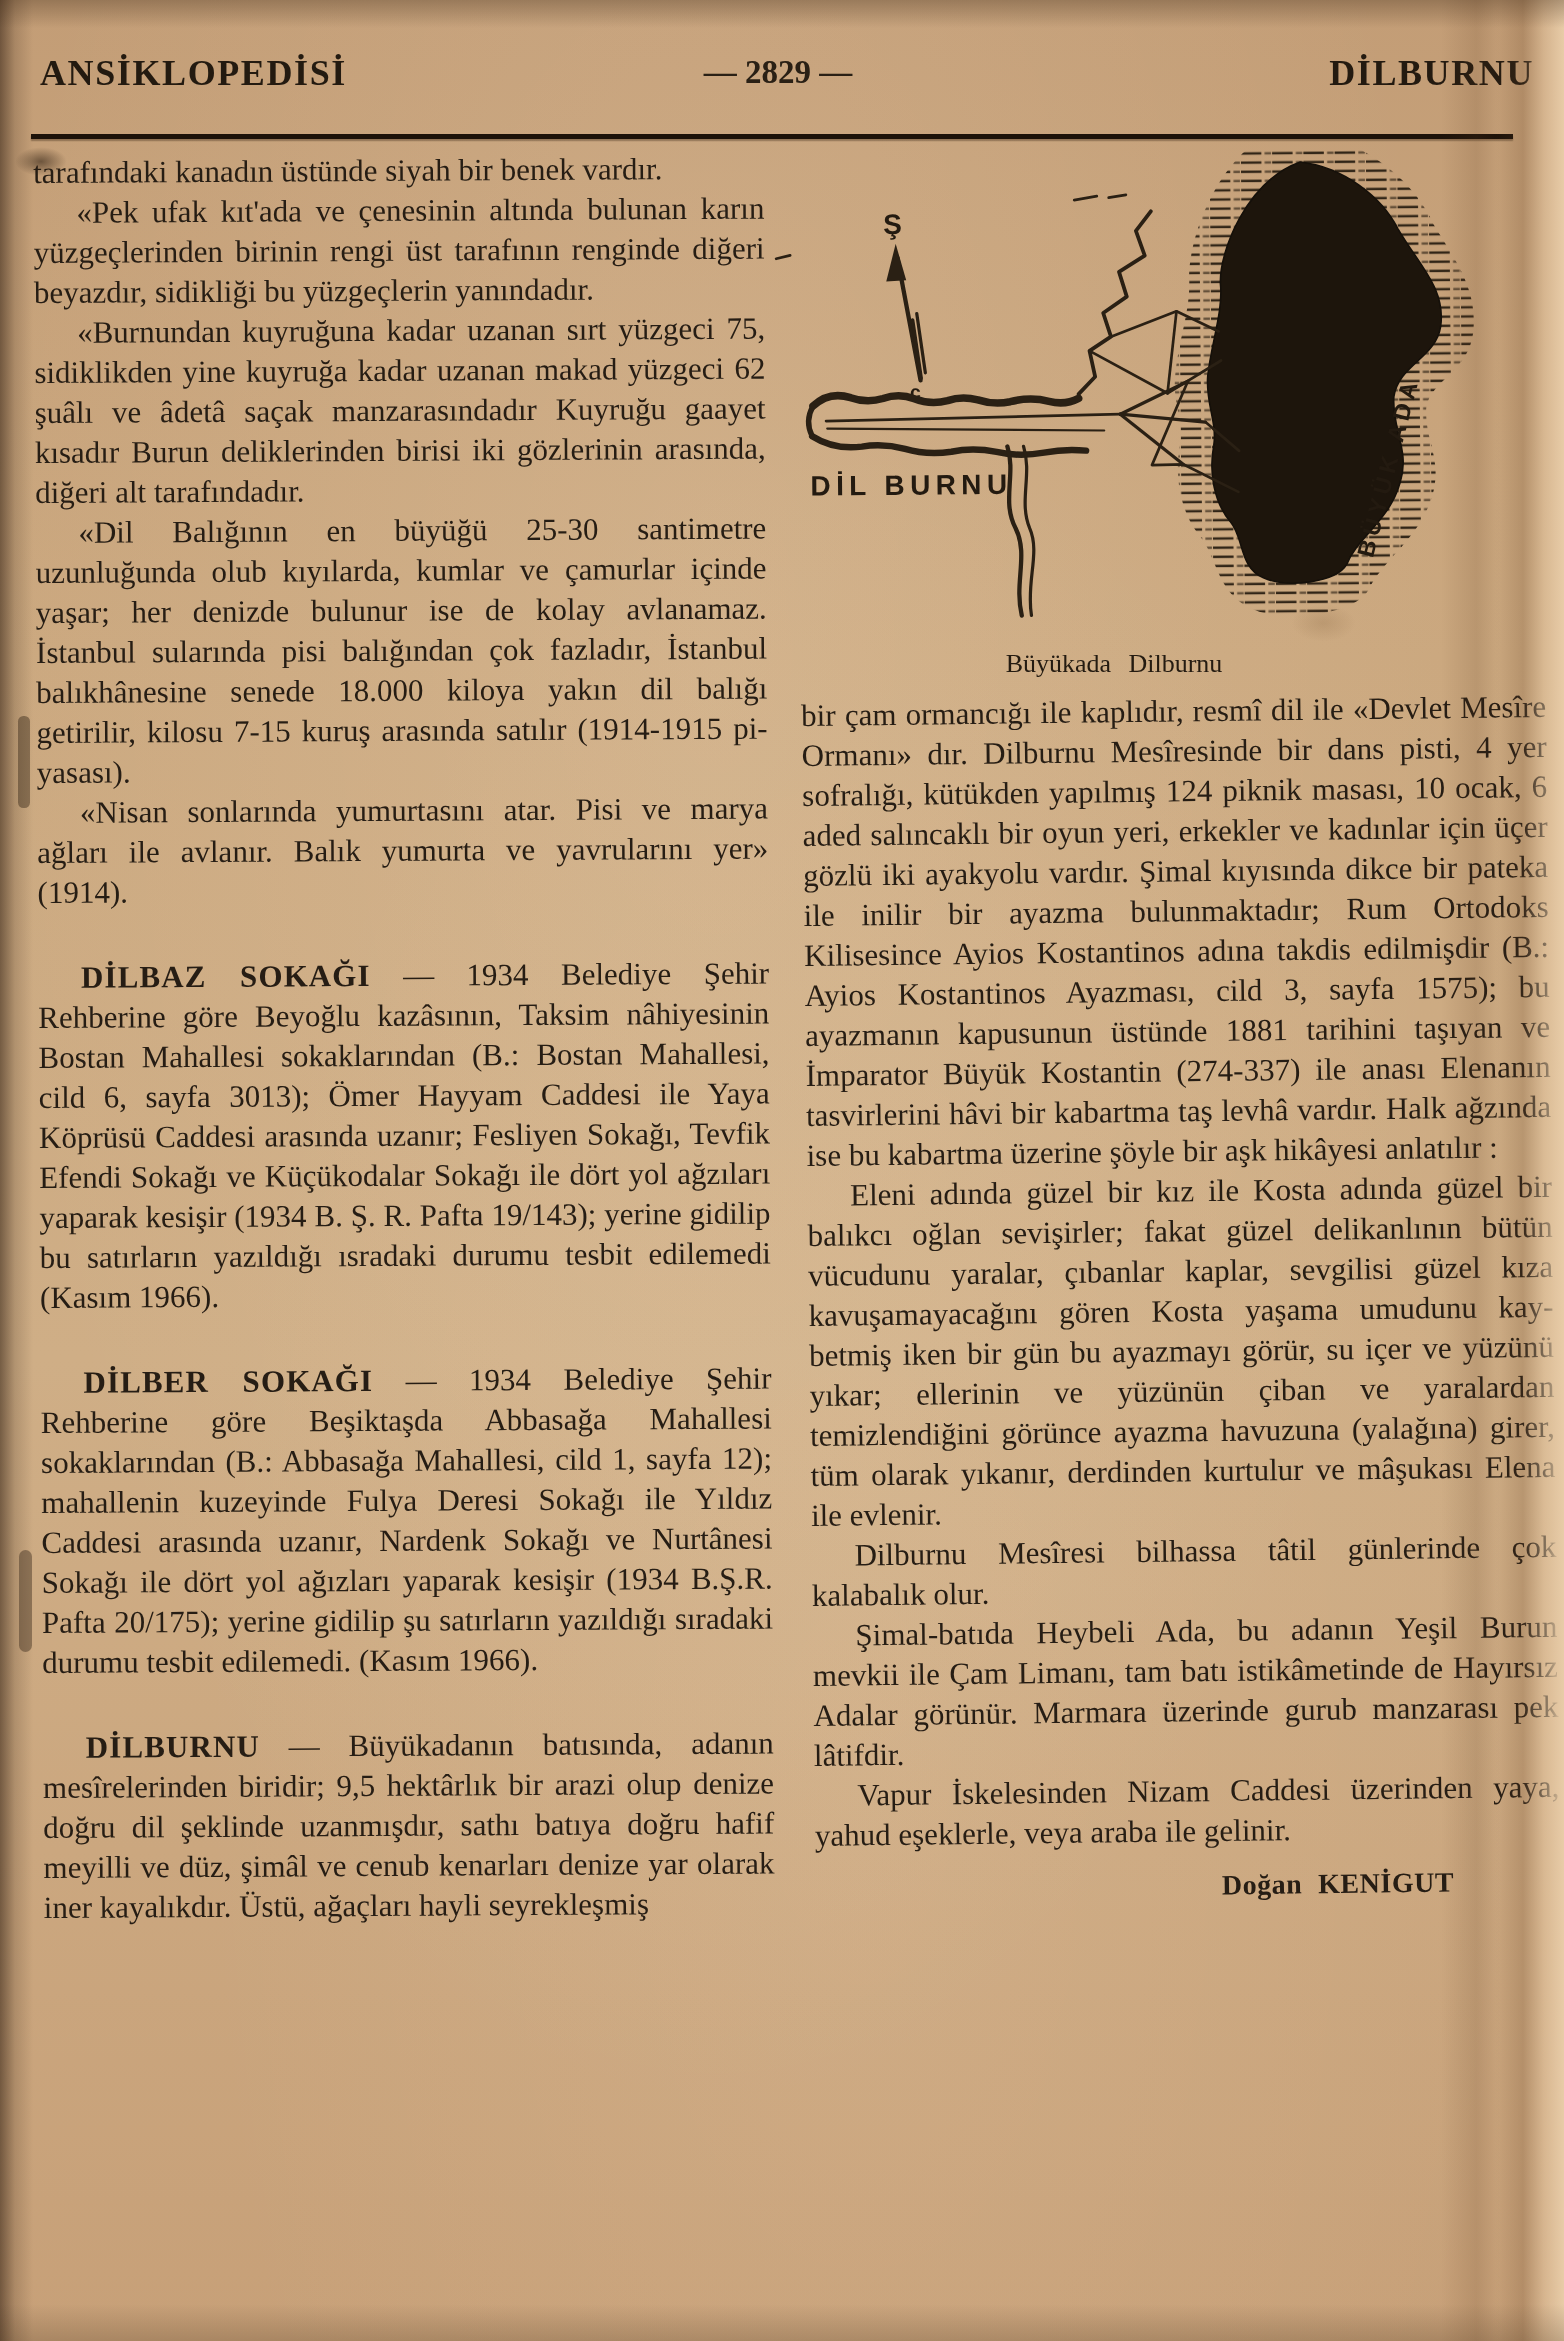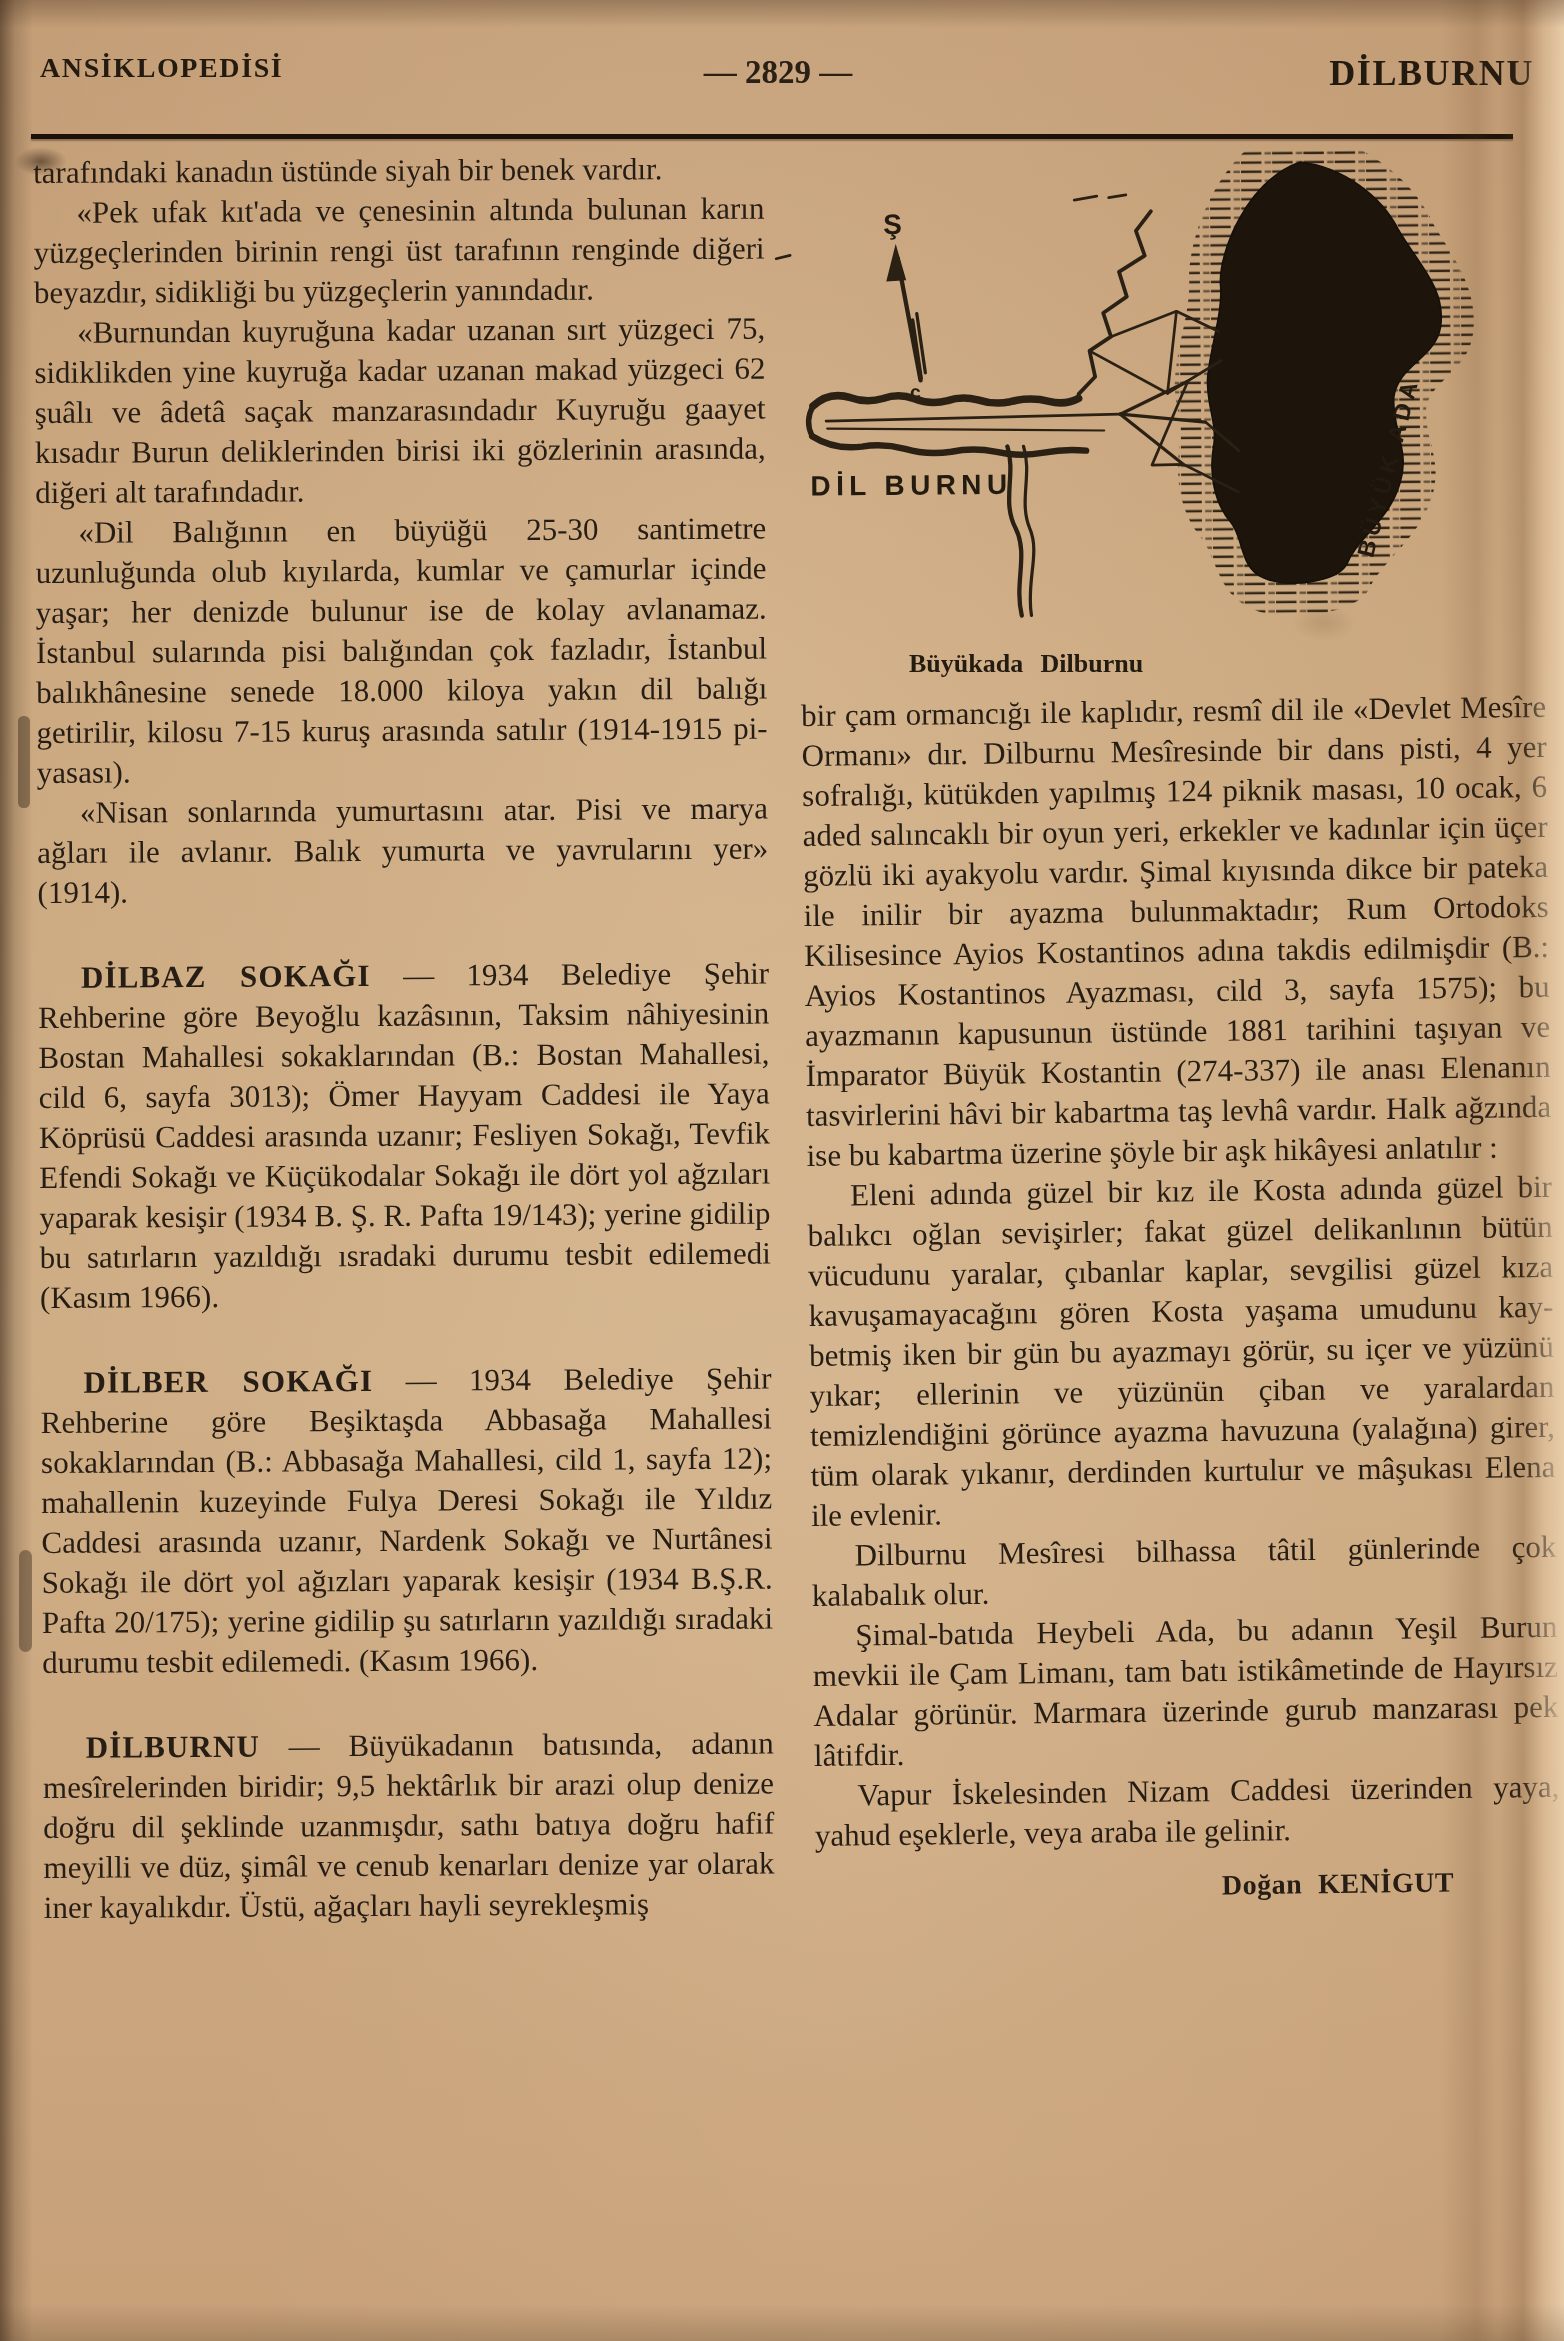--- a/index.html
+++ b/index.html
@@ -8,37 +8,37 @@
     position:relative;width:1565px;height:2342px;
     font-family:"Liberation Serif","DejaVu Serif",serif;
     color:#261d14;
     background:
       radial-gradient(ellipse at 46% 28%, rgba(255,240,214,0.14), transparent 62%),
       radial-gradient(ellipse at 55% 75%, rgba(255,236,206,0.10), transparent 55%),
       linear-gradient(180deg,#c39d76 0%,#cba87f 28%,#cfae86 58%,#c7a078 100%);
   }
   
   .header{position:absolute;top:52px;left:40px;right:31px;height:59px;}
-  .h-left{position:absolute;left:0;top:0;font-size:28px;font-weight:bold;letter-spacing:1.6px;color:#231a10;}
+  .h-left{position:absolute;left:0;top:0;font-size:36px;font-weight:bold;letter-spacing:1.6px;color:#231a10;}
   .h-center{position:absolute;left:625px;width:226px;text-align:center;top:2.2px;font-size:33px;font-weight:bold;color:#2a2015;}
   .h-right{position:absolute;right:0;top:0;font-size:36px;font-weight:bold;letter-spacing:1.6px;color:#231a10;}
   .rule{position:absolute;top:134px;left:31px;width:1482px;height:4.8px;background:#1c1209;box-shadow:0 1.6px 1.1px rgba(40,24,10,.35);}
   
   .col{position:absolute;}
   .col-left{top:153px;left:33px;width:731px;transform:rotate(-0.35deg);transform-origin:0 0;}
   .col-right{top:150px;left:801px;width:745px;}
   p{margin:0;font-size:31px;line-height:40px;text-align:justify;text-indent:43px;hyphens:manual;}
   p.cont{text-indent:0;}
   p.article{margin-top:45px;}
   b.headword{font-weight:bold;letter-spacing:1.1px;}
   
   .map{display:block;margin-left:-27px;transform:rotate(-0.5deg);}
   .map .ln{stroke:#2a2014;fill:none;stroke-linecap:round;stroke-linejoin:round;}
   .map text{font-family:"Liberation Sans","DejaVu Sans",sans-serif;font-weight:bold;fill:#231a10;}
-  .caption{margin:14px 0 0 108px;width:410px;font-size:26px;font-weight:bold;word-spacing:10.8px;color:#241b11;}
+  .caption{margin:14px 0 0 108px;width:410px;text-align:center;font-size:26px;font-weight:normal;word-spacing:10.8px;color:#241b11;}
   .rtext{margin-top:17px;transform:rotate(-0.7deg);transform-origin:0 0;}
   .signature{margin-top:14px;padding-right:92px;text-align:right;font-size:28px;font-weight:bold;word-spacing:8.6px;letter-spacing:0.5px;transform:rotate(-0.7deg);}
   
   .edge{position:absolute;pointer-events:none;}
   .edge-left{left:0;top:0;width:33px;height:100%;background:linear-gradient(90deg,rgba(43,26,14,.55),rgba(43,26,14,.18) 45%,transparent);}
   .edge-right{right:0;top:0;width:70px;height:100%;background:linear-gradient(270deg,#e9cda9 0%,rgba(233,205,169,.45) 30%,rgba(105,70,40,.22) 60%,transparent 100%);}
   .edge-fold{right:65px;top:0;width:59px;height:100%;background:linear-gradient(90deg,transparent,rgba(92,58,30,.16) 60%,transparent);}
   .edge-top{left:0;top:0;width:100%;height:28px;background:linear-gradient(180deg,rgba(58,38,20,.32),transparent);}
   .edge-bottom{left:0;bottom:0;width:100%;height:38px;background:linear-gradient(0deg,rgba(58,38,20,.22),transparent);}
   .smudge{position:absolute;pointer-events:none;border-radius:50%;}

